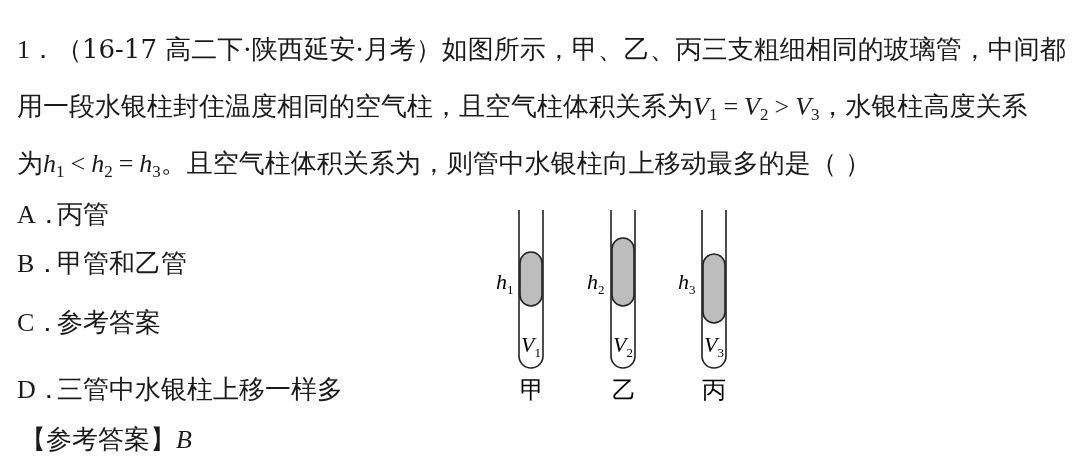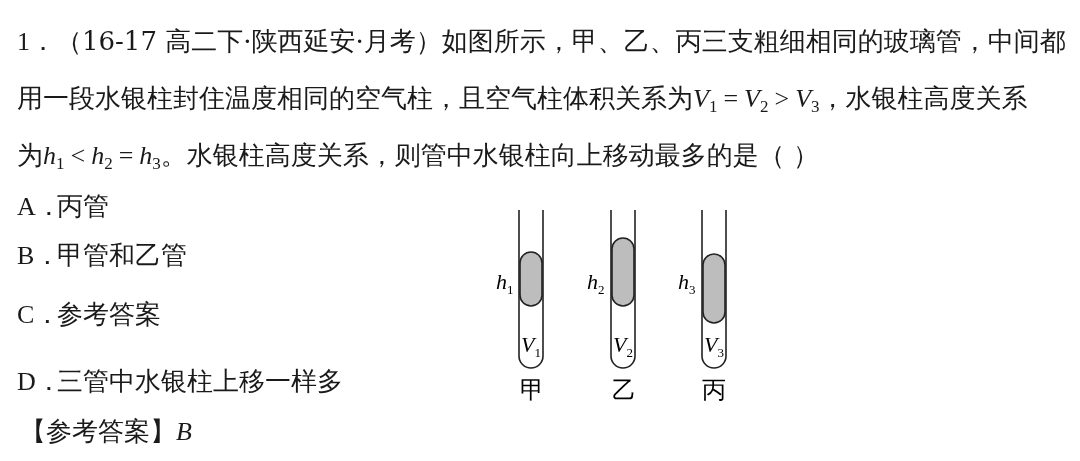--- a/index.html
+++ b/index.html
@@ -3,21 +3,21 @@
 <meta charset="utf-8">
 <style>
   html, body { margin: 0; padding: 0; background: #ffffff; }
   body {
     width: 1080px; height: 461px; position: relative; overflow: hidden;
     font-family: "DejaVu Serif", "Liberation Serif", serif;
     color: #1a1a1a;
   }
   .line {
     position: absolute; left: 17px; white-space: nowrap;
-    font-size: 26px; line-height: 34px;
+    font-size: 26px; line-height: 34px; margin-top: 8px;
   }
   .math { font-family: Liberation Serif, serif; font-style: italic; }
   .math sub { font-style: normal; font-size: 17px; vertical-align: -5px; line-height: 0; }
   .math .op { font-style: normal; padding: 0 6px; }
   .num { font-family: "Liberation Serif", "DejaVu Serif", serif; }
   .opt-letter { font-family: "Liberation Serif", "DejaVu Serif", serif; display: inline-block; width: 40px; }
   .answer-letter { font-family: "Liberation Serif", serif; font-style: italic; }
   #figure { position: absolute; left: 0; top: 0; }
   .tube-label-text { font-family: "Liberation Serif", "DejaVu Serif", serif; font-style: italic; }
 </style>
@@ -26,21 +26,21 @@
 
 <div class="line" style="top:24px;">
   <span class="num">1．</span><span>（16-17 高二下·陕西延安·月考）</span><span>如图所示，甲、乙、丙三支粗细相同的玻璃管，中间都</span>
 </div>
 
 <div class="line" style="top:81px;">
   <span>用一段水银柱封住温度相同的空气柱，且空气柱体积关系为</span><span class="math"><span>V</span><sub>1</sub><span class="op">=</span><span>V</span><sub>2</sub><span class="op">&gt;</span><span>V</span><sub>3</sub></span><span>，水银柱高度关系</span>
 </div>
 
 <div class="line" style="top:138px;">
-  <span>为</span><span class="math"><span>h</span><sub>1</sub><span class="op">&lt;</span><span>h</span><sub>2</sub><span class="op">=</span><span>h</span><sub>3</sub></span><span>。水银柱高度关系，则管中水银柱向上移动最多的是（  ）</span>
+  <span>为</span><span class="math"><span>h</span><sub>1</sub><span class="op">&lt;</span><span>h</span><sub>2</sub><span class="op">=</span><span>h</span><sub>3</sub></span><span>。且空气柱体积关系为，则管中水银柱向上移动最多的是（  ）</span>
 </div>
 
 <div class="line" style="top:189px;text-align:center;">
   <span class="opt-letter">A．</span><span>丙管</span>
 </div>
 <div class="line" style="top:238px;">
   <span class="opt-letter">B．</span><span>甲管和乙管</span>
 </div>
 <div class="line" style="top:297px;">
   <span class="opt-letter">C．</span><span>参考答案</span>

